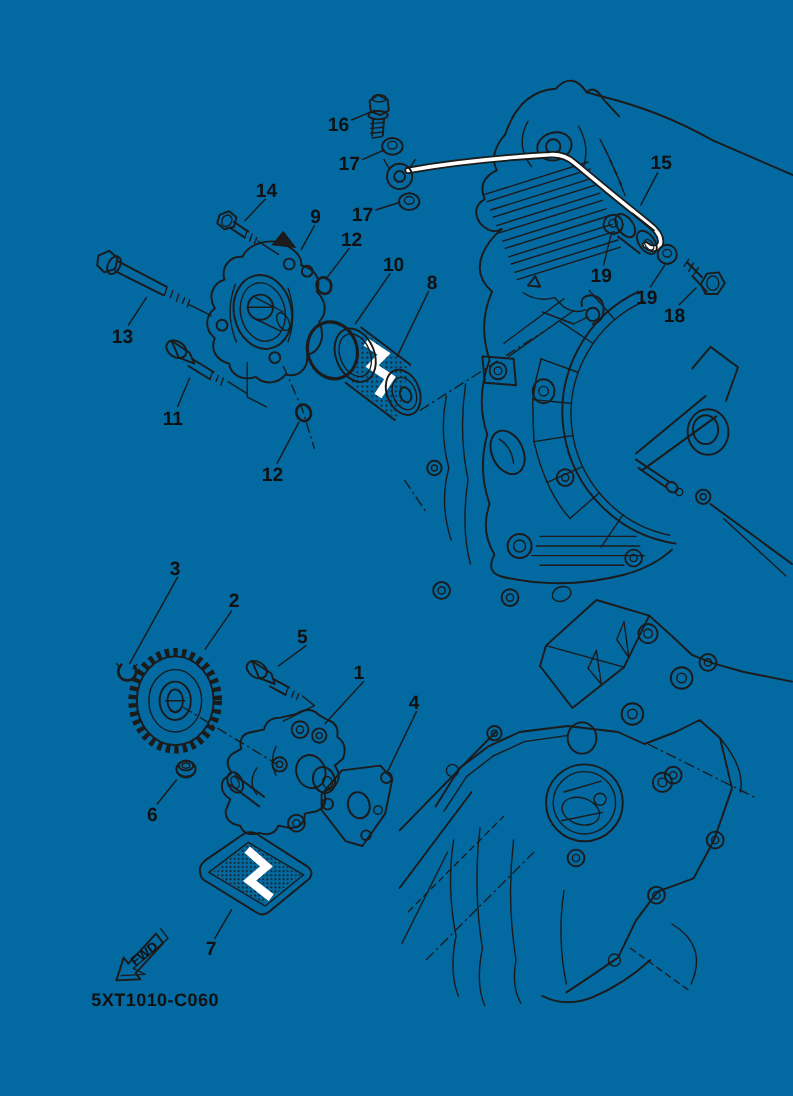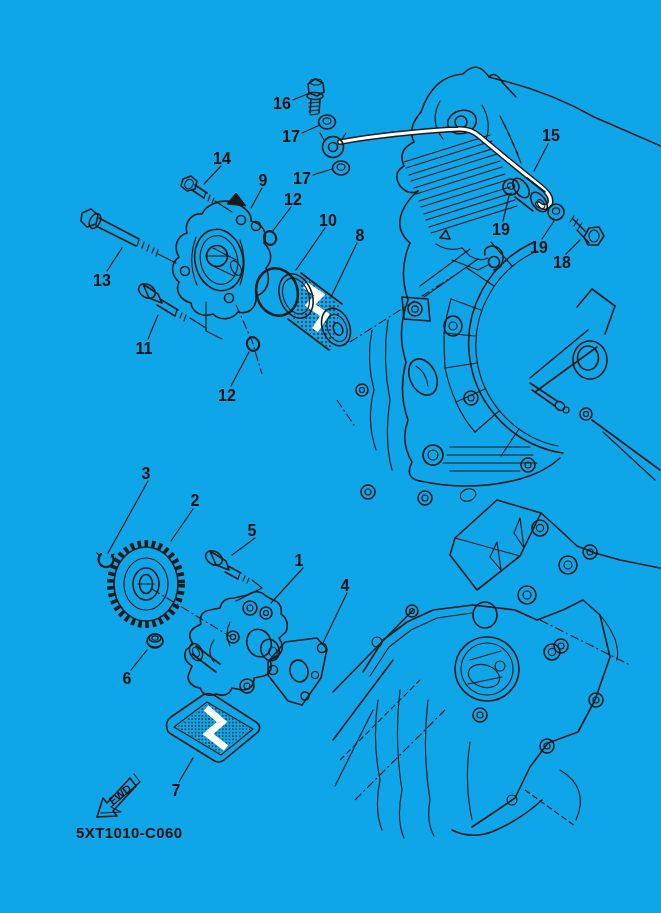--- a/index.html
+++ b/index.html
@@ -1,16 +1,16 @@
 <!DOCTYPE html>
 <html><head>
 <meta charset="utf-8">
 <style>
   html,body{margin:0;padding:0;background:#e8e8e8;}
-  .stage{position:relative;width:661px;height:913px;background:#0ea5e9;margin:0 auto;overflow:hidden;
+  .stage{position:relative;width:661px;height:913px;background:#0369a1;margin:0 auto;overflow:hidden;
          font-family:"Liberation Sans",sans-serif;}
   svg{position:absolute;left:0;top:0;}
   .ln{fill:none;stroke:#1b1b1b;stroke-width:1.6;stroke-linecap:round;stroke-linejoin:round;}
   .ln2{fill:none;stroke:#1b1b1b;stroke-width:1.15;stroke-linecap:round;stroke-linejoin:round;}
   .thk{fill:none;stroke:#1b1b1b;stroke-width:2.3;stroke-linecap:round;}
   .leader{fill:none;stroke:#1b1b1b;stroke-width:1.2;stroke-linecap:round;}
   .dash{fill:none;stroke:#1b1b1b;stroke-width:1.1;stroke-dasharray:6 3;}
   .dashdot{fill:none;stroke:#1b1b1b;stroke-width:1.1;stroke-dasharray:9 3 2 3;}
   .co{font-family:"Liberation Sans",sans-serif;font-size:16px;font-weight:700;fill:#111;text-anchor:middle;}
   .code{font-family:"Liberation Sans",sans-serif;font-size:15px;font-weight:700;fill:#111;letter-spacing:.4px;}

